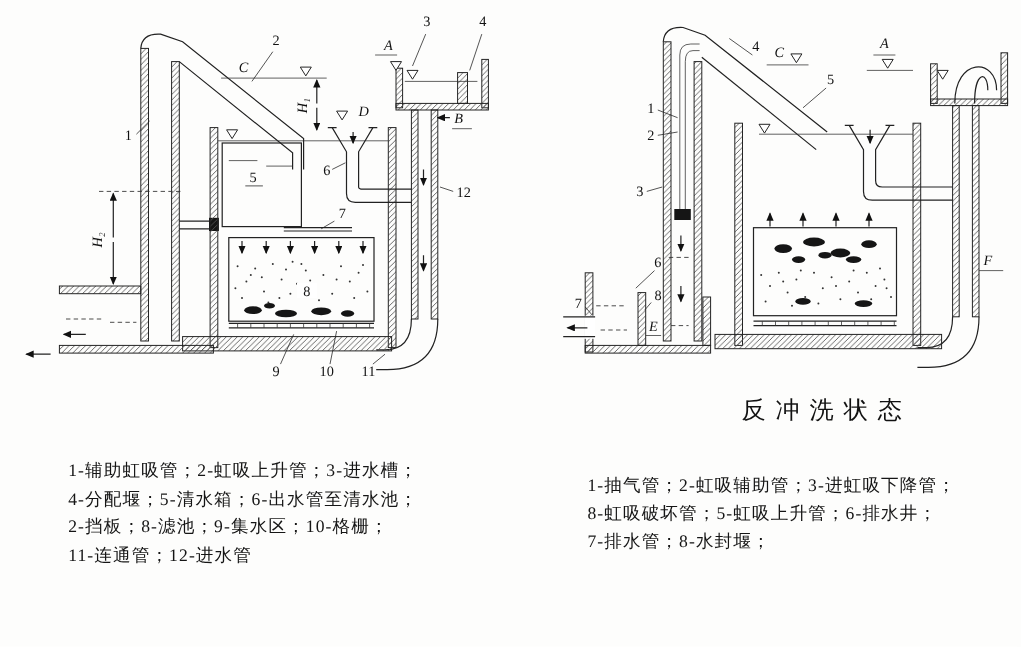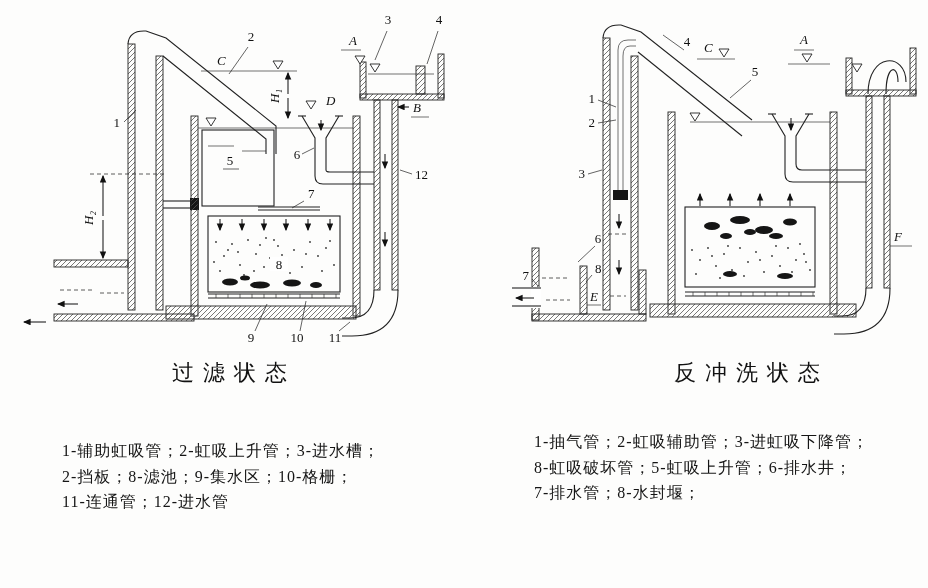--- a/index.html
+++ b/index.html
@@ -5,21 +5,21 @@
   html,body{margin:0;padding:0;background:#fff;}
   .page{position:relative;width:928px;height:588px;background:#fdfdfc;color:#111;
         font-family:"Liberation Serif","DejaVu Serif",serif;overflow:hidden;}
   .diagram{position:absolute;top:4px;}
   #dL{left:8px;}
   #dR{left:500px;}
   .caption{position:absolute;top:358px;font-size:22px;letter-spacing:9px;color:#111;}
   .caption.c-left{left:172px;}
   .caption.c-right{left:674px;}
   .legend{position:absolute;top:416px;font-size:16px;line-height:25.5px;letter-spacing:1px;color:#151515;}
-  .legend.l-left{left:62px;margin-top:22px;}
+  .legend.l-left{left:62px;}
   .legend.l-right{left:534px;margin-top:13px;}
   svg text{font-family:"Liberation Serif","DejaVu Serif",serif;font-size:13px;fill:#111;}
   svg text.it{font-style:italic;}
   .w{stroke:#222;stroke-width:0.9;}
   .p{fill:none;stroke:#222;stroke-width:1.1;}
   .thin{fill:none;stroke:#333;stroke-width:0.7;}
   .dash{fill:none;stroke:#333;stroke-width:0.8;stroke-dasharray:4 3;}
   .lead{fill:none;stroke:#222;stroke-width:0.7;}
   .tri{fill:#fff;stroke:#222;stroke-width:0.9;}
   .blob{fill:#151515;stroke:none;}
@@ -383,25 +383,25 @@
       <text class="it" x="300" y="40">A</text>
       <line class="thin" x1="294" y1="46" x2="314" y2="46"></line>
       <path class="tri" d="M302,50 l5,8 l5,-8 Z"></path>
       <text class="it" x="204" y="48">C</text>
       <text class="it" x="90" y="297">E</text>
       <line class="thin" x1="87" y1="301" x2="101" y2="301"></line>
       <text class="it" x="394" y="237">F</text>
     </g>
   </svg>
 
-  <div class="caption c-left">过滤状态</div>
   <div class="caption c-right">反冲洗状态</div>
 
   <div class="legend l-left">
     <div>1-辅助虹吸管；2-虹吸上升管；3-进水槽；</div>
+    <div>4-分配堰；5-清水箱；6-出水管至清水池；</div>
     <div>2-挡板；8-滤池；9-集水区；10-格栅；</div>
     <div>11-连通管；12-进水管</div>
   </div>
   <div class="legend l-right">
     <div>1-抽气管；2-虹吸辅助管；3-进虹吸下降管；</div>
     <div>8-虹吸破坏管；5-虹吸上升管；6-排水井；</div>
     <div>7-排水管；8-水封堰；</div>
   </div>
 
 </div>

